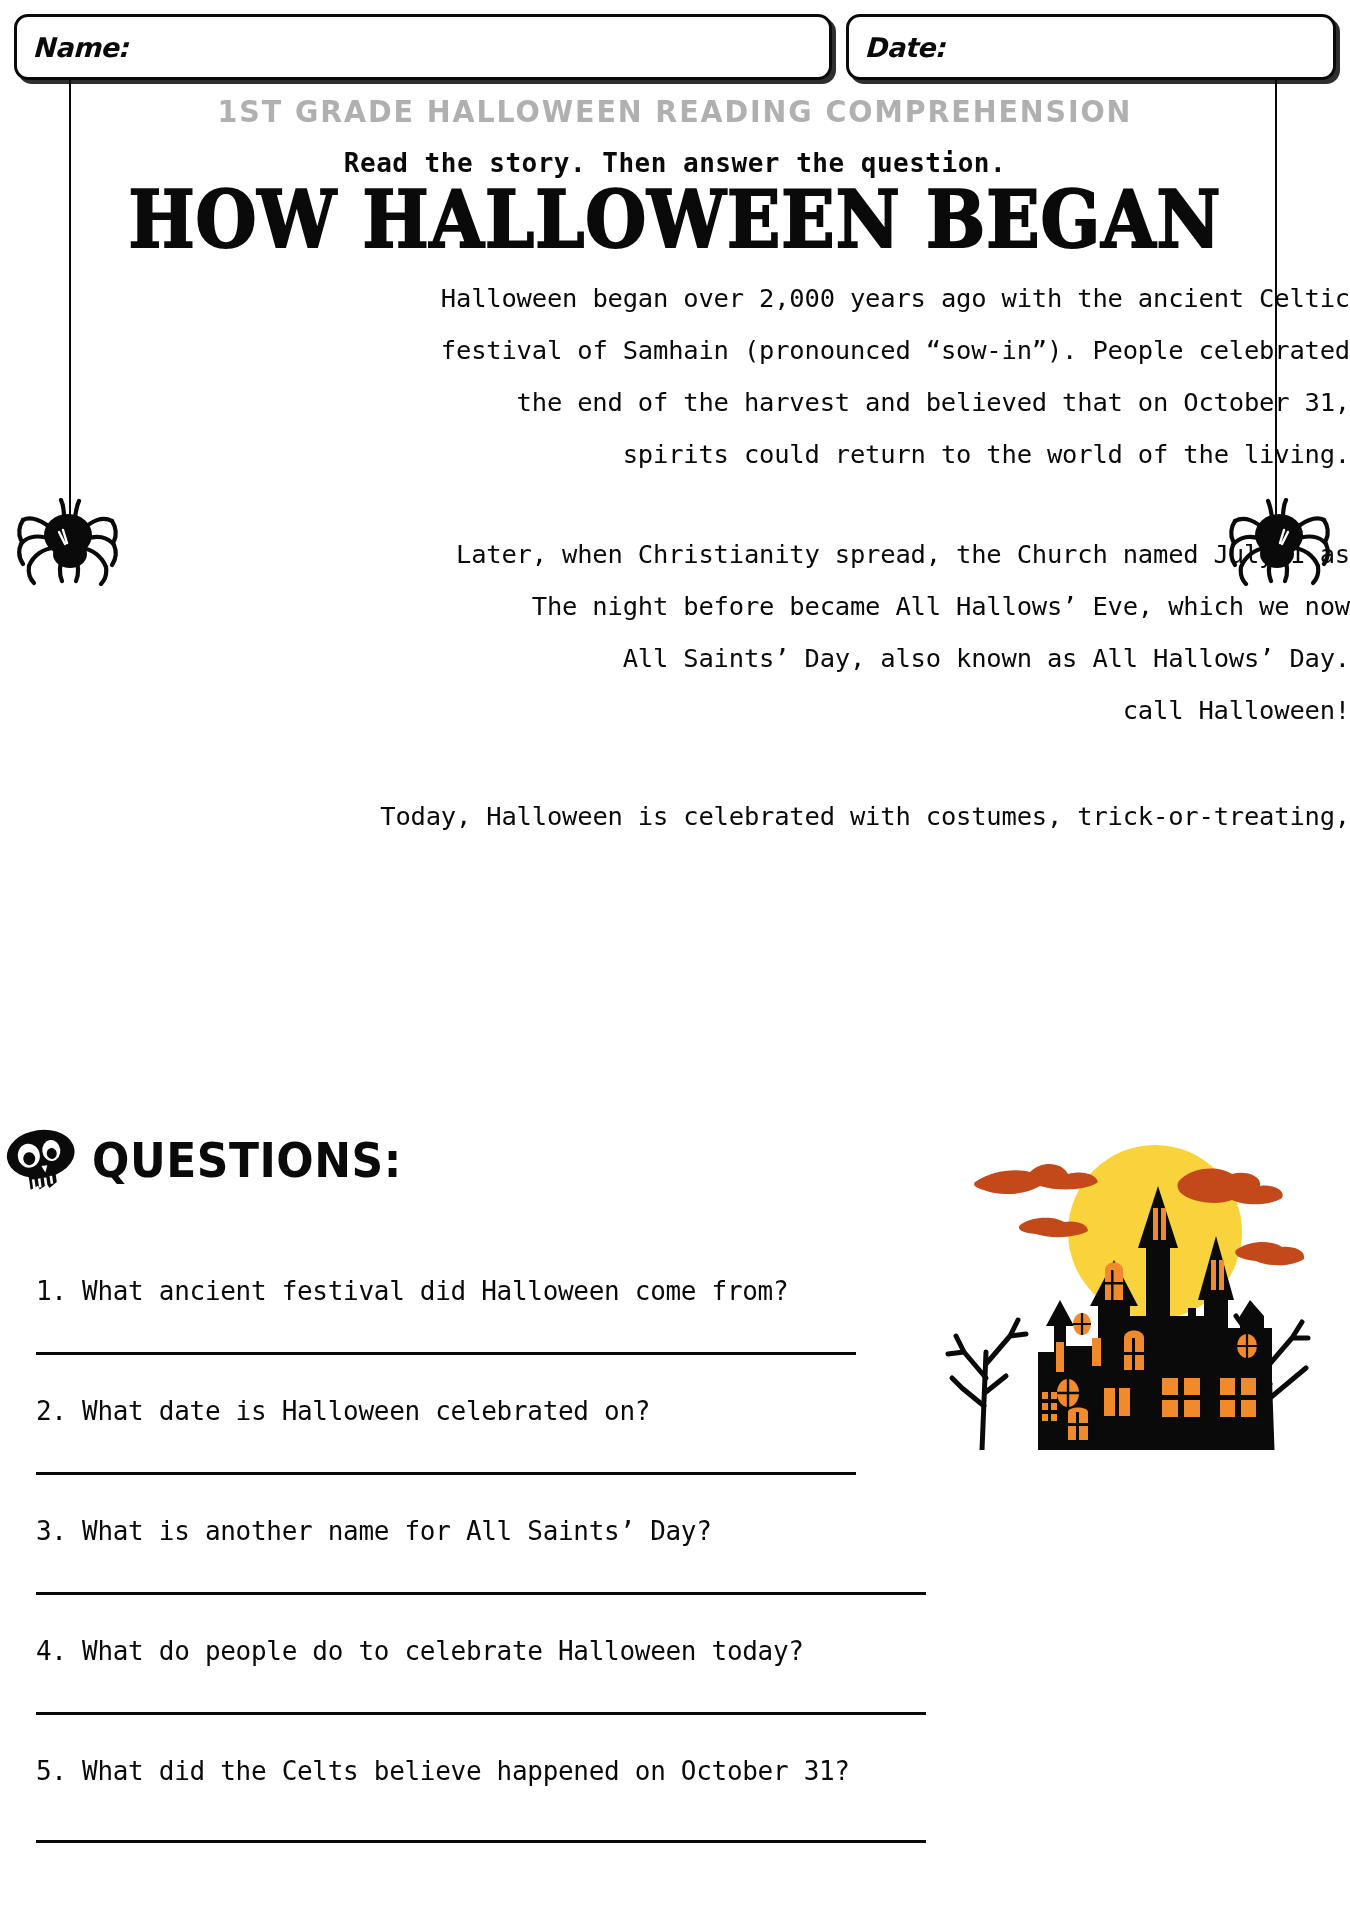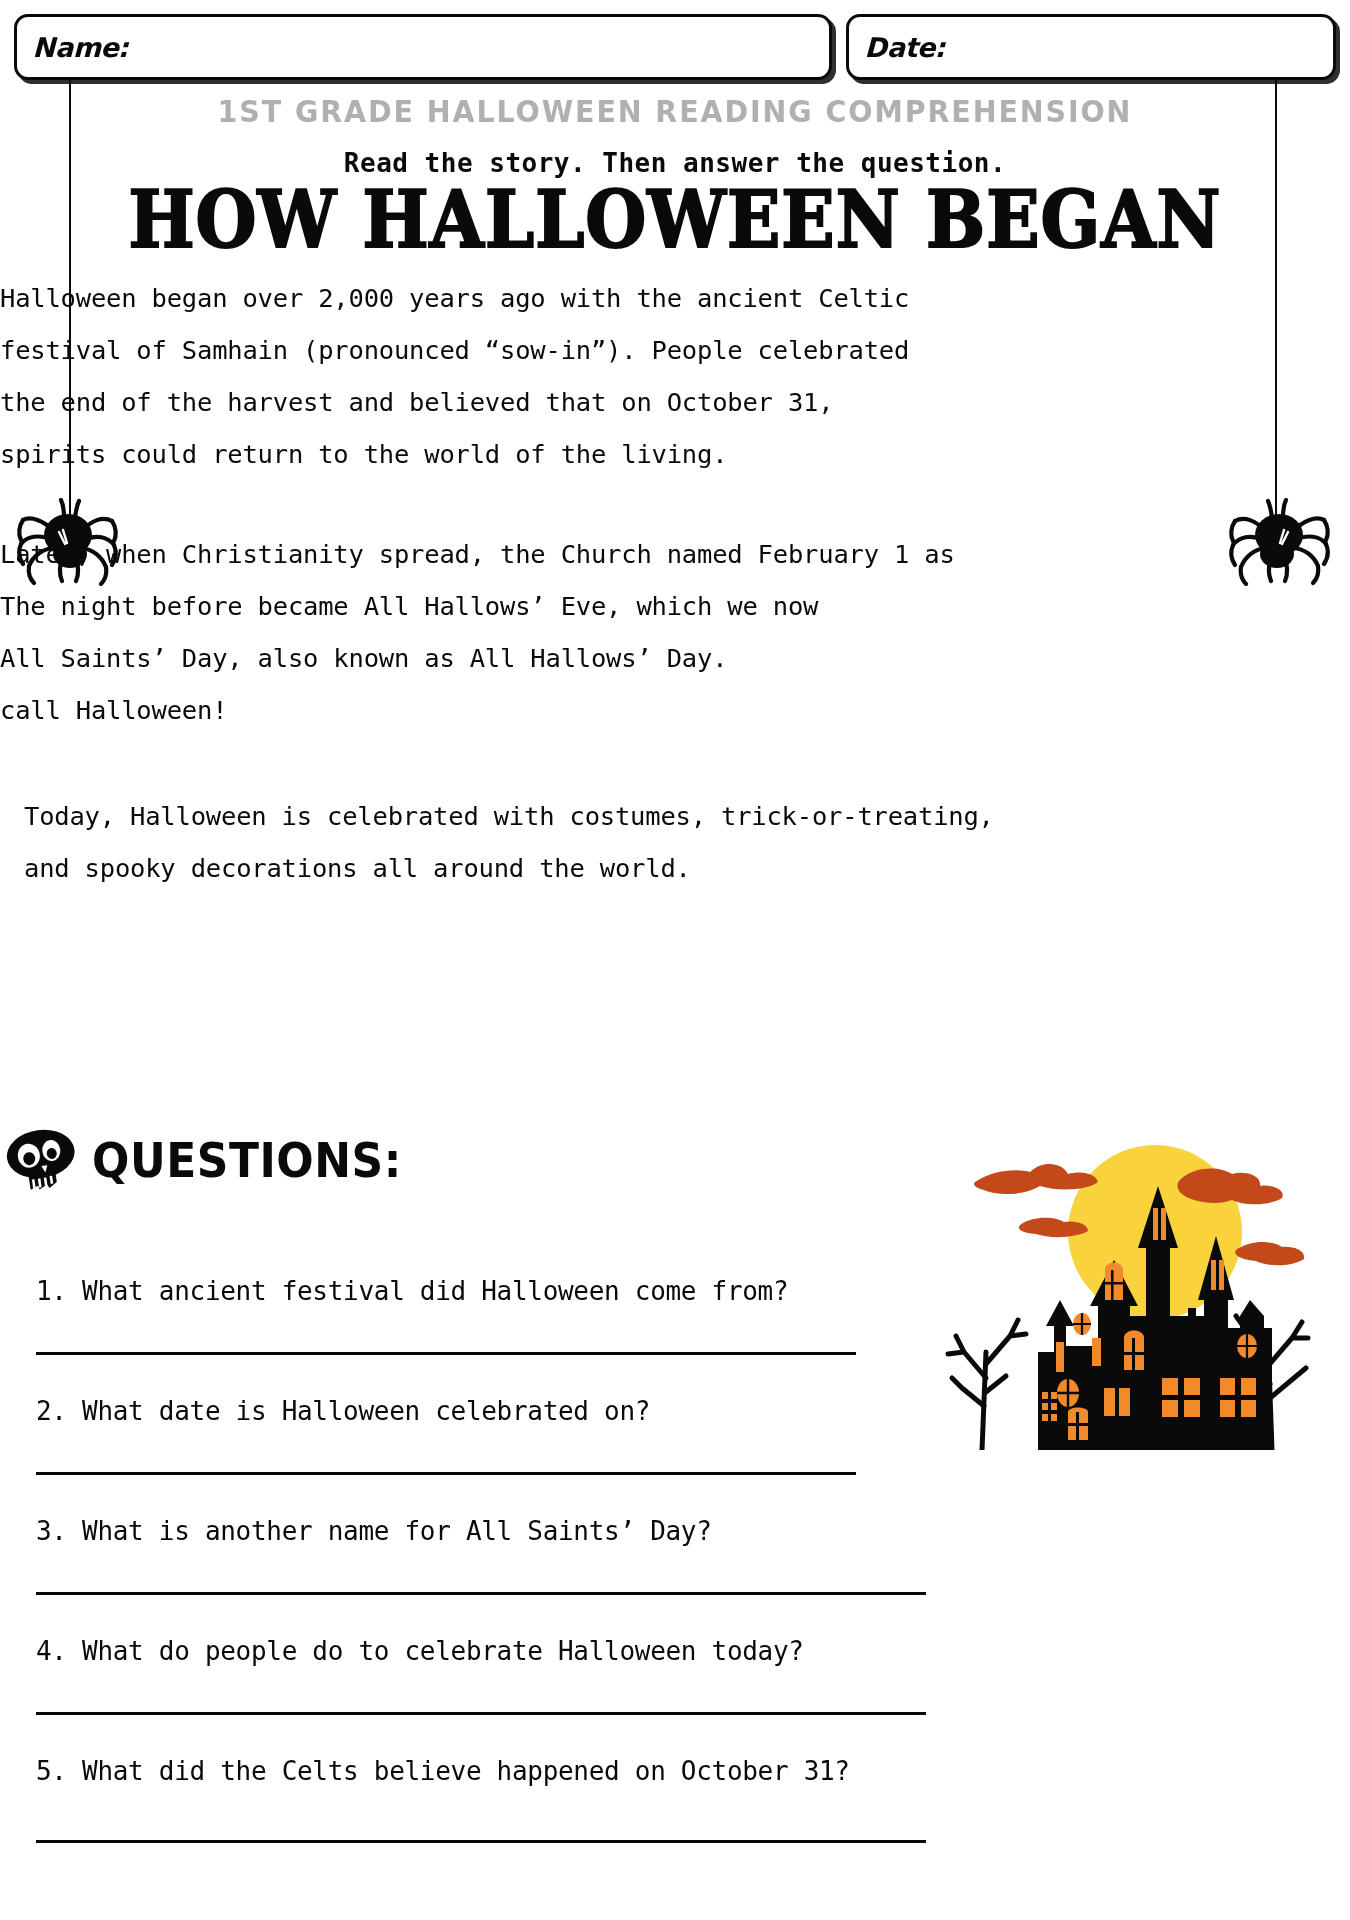--- a/index.html
+++ b/index.html
@@ -112,21 +112,21 @@
     text-transform: uppercase;
     -webkit-text-stroke: 2px #0a0a0a;
     transform: scaleY(1.12);
   }
 
   
   .story {
     position: absolute;
     left: 0;
     width: 1350px;
-    text-align: left;
+    text-align: right;
     font-family: "DejaVu Sans Mono", monospace;
     font-weight: 400;
     font-size: 25.5px;
     line-height: 52px;
     color: #0a0a0a;
     letter-spacing: -0.2px;
   }
   .story p { margin: 0; }
   .story.p1 { top: 272px; }
   .story.p2 { top: 528px; }
@@ -252,29 +252,28 @@
   <div class="main-title">How Halloween Began</div>
 
   <div class="story p1">
     <p>Halloween began over 2,000 years ago with the ancient Celtic</p>
     <p>festival of Samhain (pronounced “sow-in”). People celebrated</p>
     <p>the end of the harvest and believed that on October 31,</p>
     <p>spirits could return to the world of the living.</p>
   </div>
 
   <div class="story p2">
-    <p>Later, when Christianity spread, the Church named February 1 as</p>
+    <p>Later, when Christianity spread, the Church named July 1 as</p>
     <p>The night before became All Hallows’ Eve, which we now</p>
     <p>All Saints’ Day, also known as All Hallows’ Day.</p>
     <p>call Halloween!</p>
   </div>
 
   <div class="story p3">
     <p>Today, Halloween is celebrated with costumes, trick-or-treating,</p>
-    <p>and spooky decorations all around the world.</p>
   </div>
 
   <div class="questions-head">
     <span>
       <svg class="skull-icon" viewBox="0 0 74 62" xmlns="http://www.w3.org/2000/svg">
         <g transform="rotate(-8 37 28)">
           <ellipse cx="37" cy="26" rx="34" ry="24" fill="#0a0a0a"></ellipse>
           <path d="M22 47 L22 60 L30 57 L31 61 L39 57 L41 61 L49 56 L49 45 Z" fill="#0a0a0a"></path>
           <ellipse cx="25" cy="26" rx="11" ry="12" fill="#ffffff"></ellipse>
           <ellipse cx="48" cy="24" rx="9" ry="10.5" fill="#ffffff"></ellipse>

